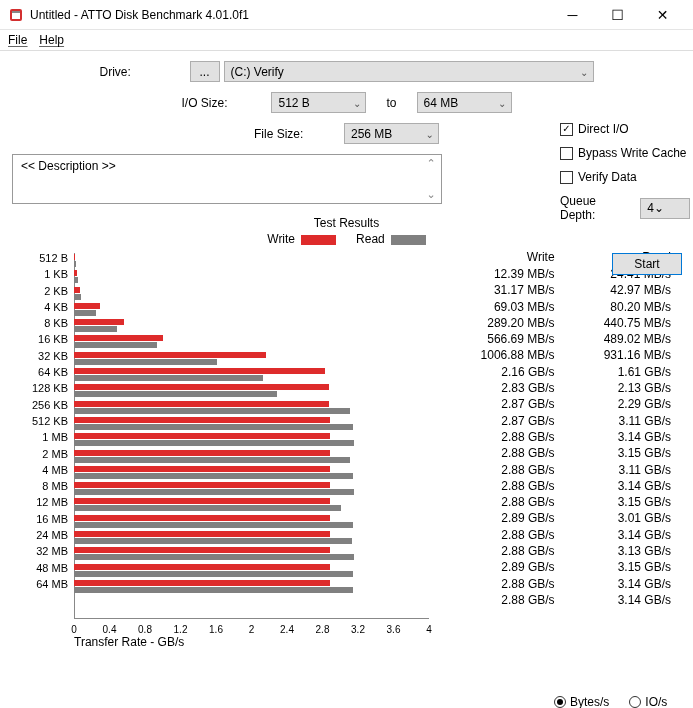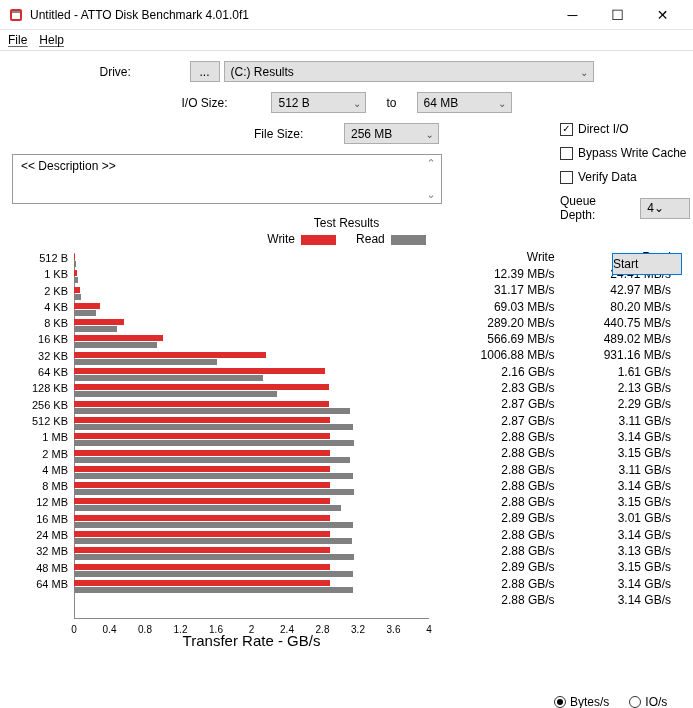--- a/index.html
+++ b/index.html
@@ -39,39 +39,39 @@
   .drive-combo { width: 370px;}
   .sz-combo { width: 95px;}
   .between { margin:0 20px;}
   .right-col { position:absolute; left: 560px; top: 71px; width: 130px;}
   .chk { display:flex;align-items:center;gap:5px;margin-bottom:10px;}
   .chkbox { width:13px;height:13px;border:1px solid #333;display:inline-flex;align-items:center;justify-content:center;font-size:10px;line-height:1;}
   .qd-row { display:flex;align-items:center;gap:6px;margin-top:4px;}
   .qd-combo { width:50px;height:21px;background:#e1e1e1;border:1px solid #adadad;display:flex;align-items:center;padding:0 6px;position:relative;}
   .descbox { position:relative; border:1px solid #999;width:430px;height:50px;margin-top:6px;padding:4px 8px;display:flex;align-items:flex-start;}
   .descbox .scrolls { position:absolute;right:2px;top:2px;bottom:2px;width:16px;display:flex;flex-direction:column;justify-content:space-between;color:#888;font-size:11px;align-items:center;}
-  .startbtn { position:absolute; left:612px; top:202px; width:70px; height:22px; background:#e1e1e1;border:1px solid #0078d7;display:flex;align-items:center;justify-content:flex-start;}
+  .startbtn { position:absolute; left:612px; top:202px; width:70px; height:22px; background:#e1e1e1;border:1px solid #0078d7;display:flex;align-items:center;justify-content:center;}
   .results { margin-top:12px;}
   .results-title { text-align:center; font-size:12px; margin-bottom:2px;}
   .legend { display:flex;justify-content:center;gap:20px;margin-bottom:4px;font-size:12px;}
   .legend .swatch { display:inline-block;width:35px;height:10px;margin-left:6px;vertical-align:middle;}
   .swatch.write{background:#de2b2b;}
   .swatch.read{background:#808080;}
   .chart-wrap { display:flex; gap:12px;}
   .chart { position:relative; width:430px; height:395px;}
   .chart-ylabels { position:absolute;left:0;top:0;width:60px;text-align:right;}
   .chart-bars { position:absolute;left:62px;top:3px;width:355px;}
   .bar-row { height:16.3px; position:relative;}
   .bar { position:absolute;left:0;height:6px;}
   .bar.write{background:#de2b2b;top:1px;}
   .bar.read{background:#808080;top:8px;}
   .ylabel { height:16.3px;line-height:16.3px;font-size:11px;padding-right:4px;}
   .xaxis { position:absolute;left:62px;bottom:10px;width:355px;display:flex;justify-content:space-between;font-size:10px;}
   .xaxis span{width:0;display:inline-flex;justify-content:center;}
-  .xlabel { position:absolute;left:62px;bottom:-4px;width:355px;text-align:center;font-size:15px;}
+  .xlabel { position:absolute;left:62px;bottom:-4px;width:355px;text-align:left;font-size:12px;}
   .axis-border { position:absolute;left:62px;top:3px;bottom:26px;width:355px;border-left:1px solid #888;border-bottom:1px solid #888;}
   .data-cols { width:236px; font-size:12px;}
   .data-head { display:flex;margin-bottom:2px;}
   .data-head > div { width:50%; text-align:right; padding-right:10px;}
   .data-row { display:flex;height:16.3px;line-height:16.3px;}
   .data-row > div { width:50%;text-align:right;padding-right:10px;}
   .radios { position:absolute;left:554px;top:695px; display:flex;gap:20px;align-items:center;}
   .radio { display:flex;align-items:center;gap:4px;}
   .radio-circle{width:12px;height:12px;border:1px solid #333;border-radius:50%;display:inline-flex;align-items:center;justify-content:center;}
   .radio-dot{width:6px;height:6px;background:#000;border-radius:50%;}
@@ -97,21 +97,21 @@
 <div class="menubar">
   <span class="menuitem"><span>File</span></span>
   <span class="menuitem"><span>Help</span></span>
 </div>
 
 <div class="content topcontrols">
   <div class="row drive-row">
     <span class="lbl">Drive:</span>
     <div class="btndots">...</div>
     <div class="combo drive-combo">
-      <span>(C:) Results</span>
+      <span>(C:) Verify</span>
       <span class="arrow">⌄</span>
     </div>
   </div>
   <div class="row">
     <span class="lbl">I/O Size:</span>
     <div class="combo sz-combo">
       <span>512 B</span>
         <span class="arrow">⌄</span>
     </div>
     <span class="between">to</span>

